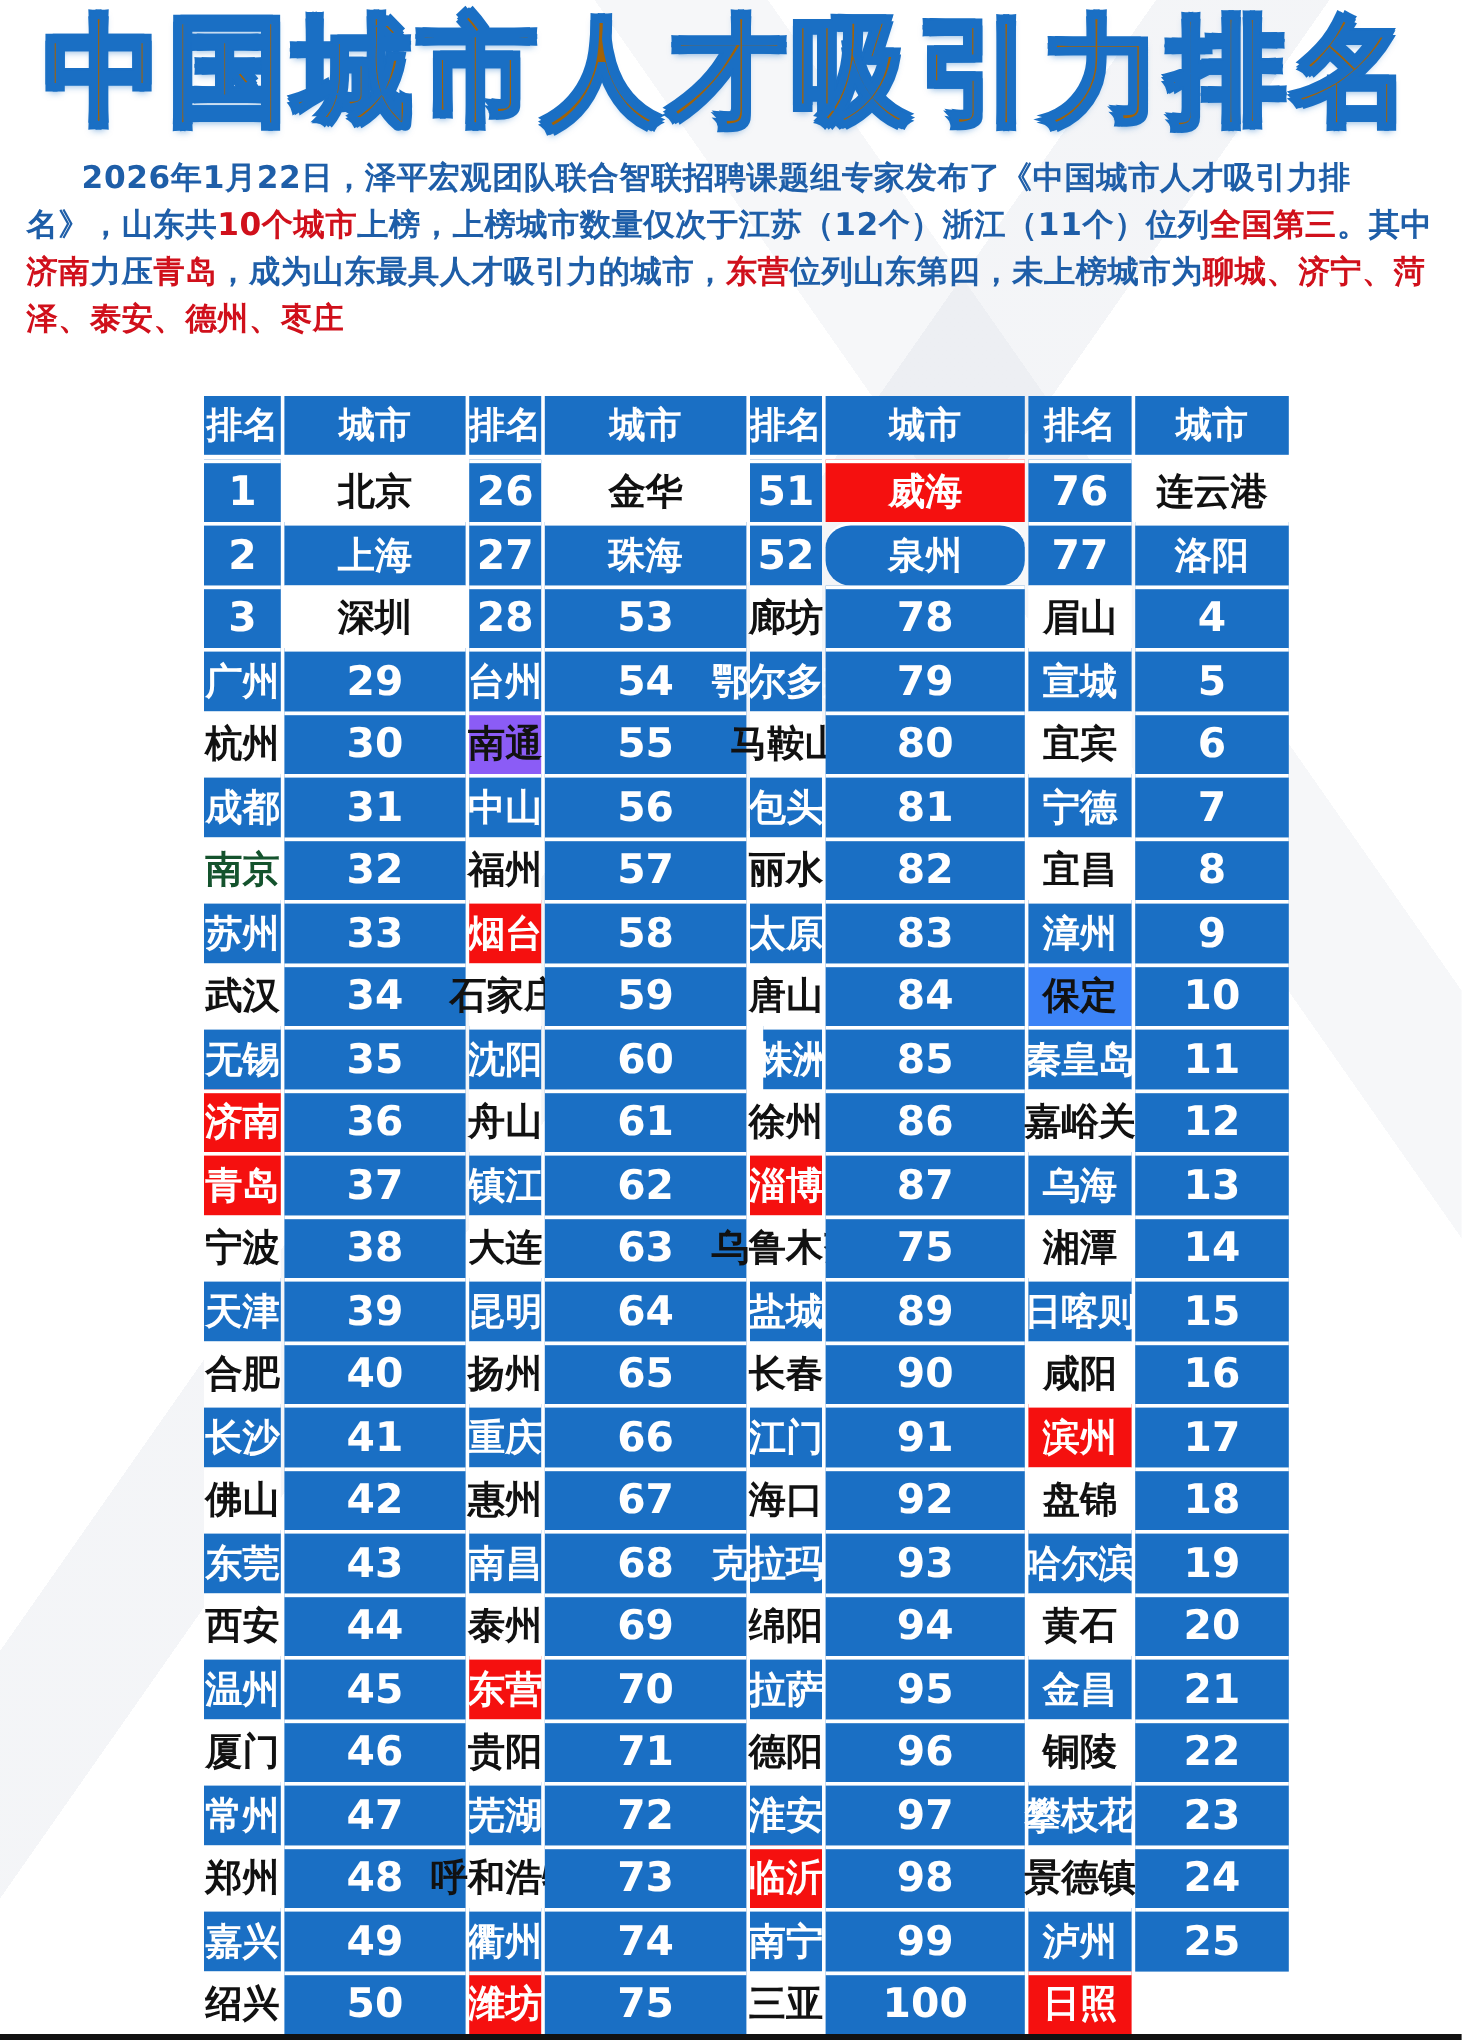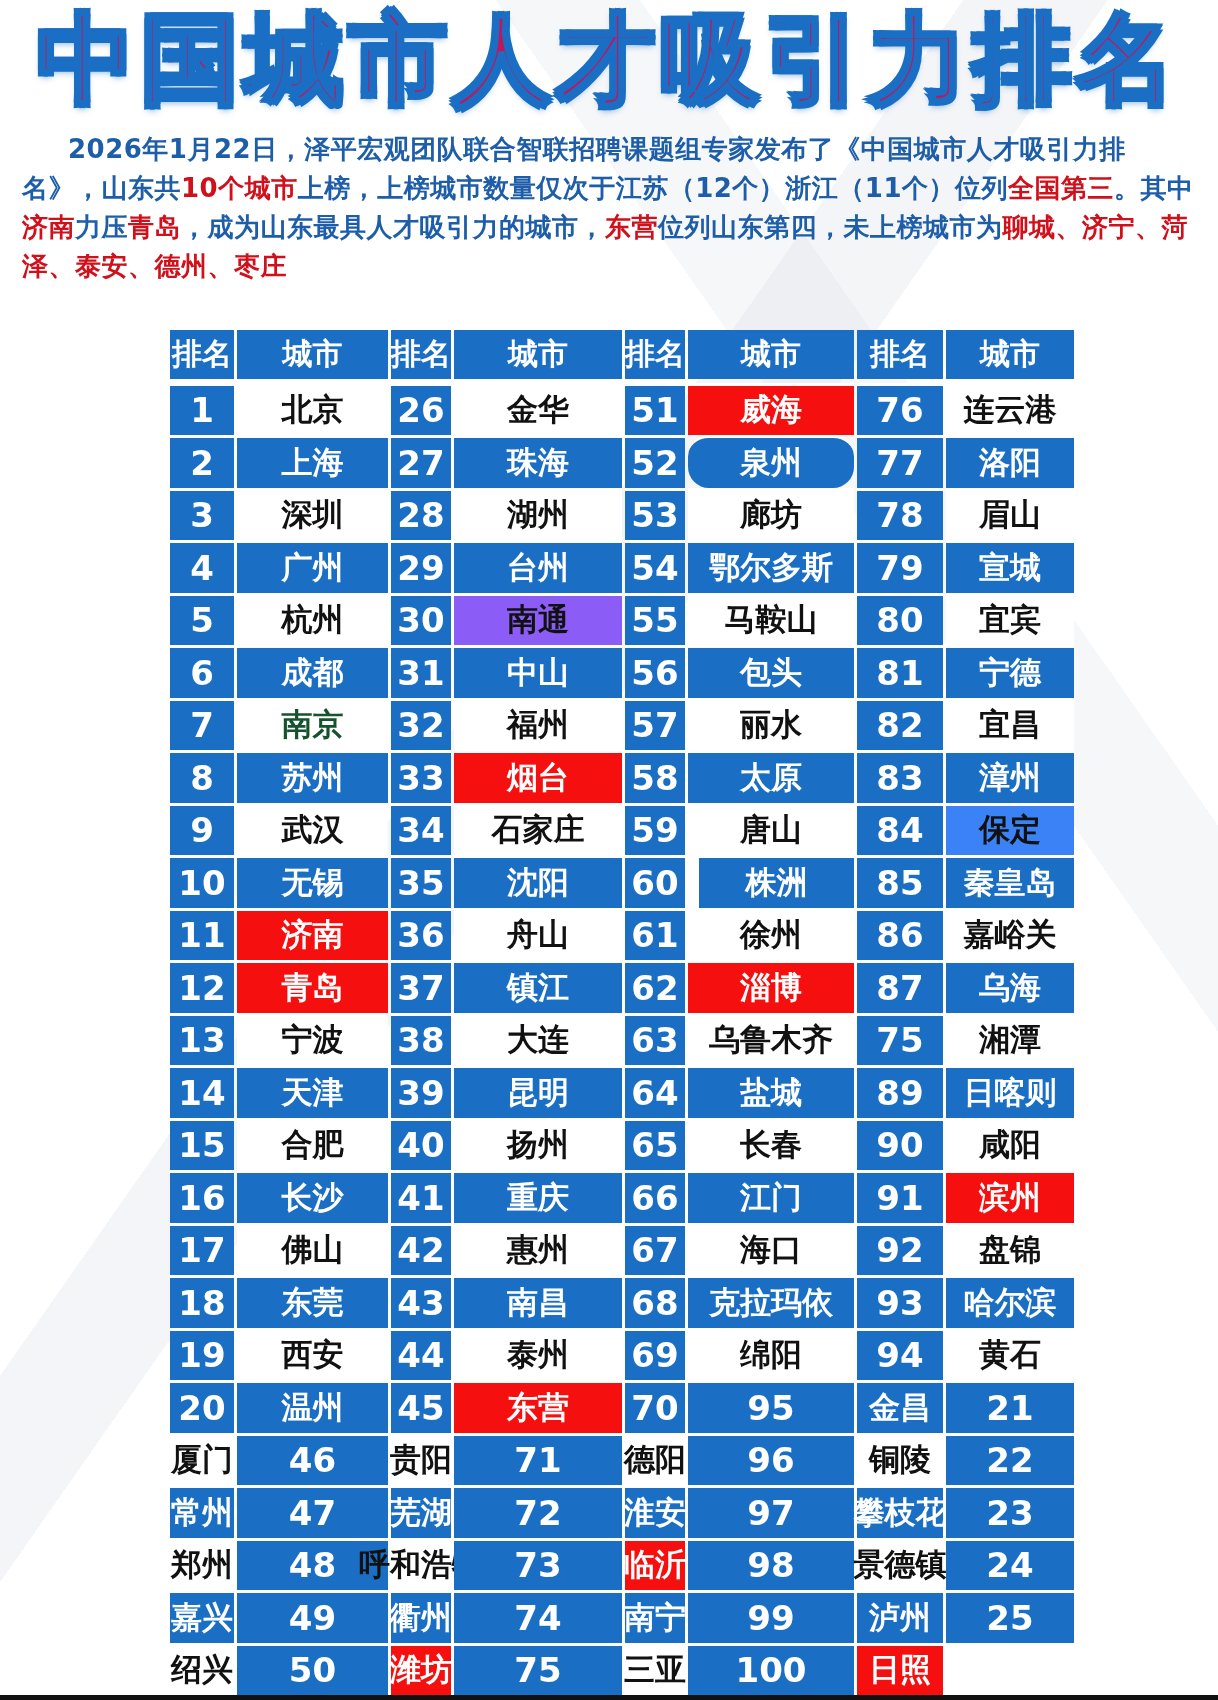--- a/index.html
+++ b/index.html
@@ -12,21 +12,21 @@
   .bg-watermark {
     position: absolute; inset: 0; pointer-events: none;
     background:
       linear-gradient(125deg, transparent 0 40%, rgba(210,215,225,0.25) 40% 46%, transparent 46% 100%),
       linear-gradient(55deg, transparent 0 70%, rgba(210,215,225,0.2) 70% 76%, transparent 76% 100%);
   }
   .title {
     position: absolute; left: 0; top: 0; width: 1218px; height: 122px;
     display: flex; align-items: center; justify-content: center;
     font-size: 98px; font-weight: bold; letter-spacing: 6px;
-    color: #be185d;
+    color: #a16207;
     -webkit-text-stroke: 3px #1a6fc4;
     text-shadow: 0 0 0 #1a6fc4, 3px 3px 0 #1a6fc4, -3px -3px 0 #1a6fc4, 3px -3px 0 #1a6fc4, -3px 3px 0 #1a6fc4, 0 4px 6px rgba(26,111,196,0.5);
     white-space: nowrap;
   }
   .intro {
     position: absolute; left: 22px; top: 130px; width: 1180px;
     font-size: 26px; line-height: 39px; font-weight: bold;
     color: #1e5ea8; text-indent: 46px; letter-spacing: 0.5px;
   }
   .intro .hl { color: #d0101b; }
@@ -80,21 +80,20 @@
     <div class="cell city" style="background: rgb(26, 111, 196); color: rgb(255, 255, 255);">上海</div>
     <div class="cell rank">27</div>
     <div class="cell city" style="background: rgb(26, 111, 196); color: rgb(255, 255, 255);">珠海</div>
     <div class="cell rank">52</div>
     <div class="cell city" style="background: rgb(26, 111, 196); color: rgb(255, 255, 255); border-radius: 21px;">泉州</div>
     <div class="cell rank">77</div>
     <div class="cell city" style="background: rgb(26, 111, 196); color: rgb(255, 255, 255);">洛阳</div>
     <div class="cell rank">3</div>
     <div class="cell city" style="background: rgb(255, 255, 255); color: rgb(17, 17, 17);">深圳</div>
     <div class="cell rank">28</div>
-    <div class="cell city" style="background: rgb(255, 255, 255); color: rgb(17, 17, 17);">湖州</div>
     <div class="cell rank">53</div>
     <div class="cell city" style="background: rgb(255, 255, 255); color: rgb(17, 17, 17);">廊坊</div>
     <div class="cell rank">78</div>
     <div class="cell city" style="background: rgb(255, 255, 255); color: rgb(17, 17, 17);">眉山</div>
     <div class="cell rank">4</div>
     <div class="cell city" style="background: rgb(26, 111, 196); color: rgb(255, 255, 255);">广州</div>
     <div class="cell rank">29</div>
     <div class="cell city" style="background: rgb(26, 111, 196); color: rgb(255, 255, 255);">台州</div>
     <div class="cell rank">54</div>
     <div class="cell city" style="background: rgb(26, 111, 196); color: rgb(255, 255, 255);">鄂尔多斯</div>
@@ -218,20 +217,21 @@
     <div class="cell city" style="background: rgb(255, 255, 255); color: rgb(17, 17, 17);">泰州</div>
     <div class="cell rank">69</div>
     <div class="cell city" style="background: rgb(255, 255, 255); color: rgb(17, 17, 17);">绵阳</div>
     <div class="cell rank">94</div>
     <div class="cell city" style="background: rgb(255, 255, 255); color: rgb(17, 17, 17);">黄石</div>
     <div class="cell rank">20</div>
     <div class="cell city" style="background: rgb(26, 111, 196); color: rgb(255, 255, 255);">温州</div>
     <div class="cell rank">45</div>
     <div class="cell city shandong">东营</div>
     <div class="cell rank">70</div>
+    <div class="cell city" style="background: rgb(26, 111, 196); color: rgb(255, 255, 255);">拉萨</div>
     <div class="cell rank">95</div>
     <div class="cell city" style="background: rgb(26, 111, 196); color: rgb(255, 255, 255);">金昌</div>
     <div class="cell rank">21</div>
     <div class="cell city" style="background: rgb(255, 255, 255); color: rgb(17, 17, 17);">厦门</div>
     <div class="cell rank">46</div>
     <div class="cell city" style="background: rgb(255, 255, 255); color: rgb(17, 17, 17);">贵阳</div>
     <div class="cell rank">71</div>
     <div class="cell city" style="background: rgb(255, 255, 255); color: rgb(17, 17, 17);">德阳</div>
     <div class="cell rank">96</div>
     <div class="cell city" style="background: rgb(255, 255, 255); color: rgb(17, 17, 17);">铜陵</div>

